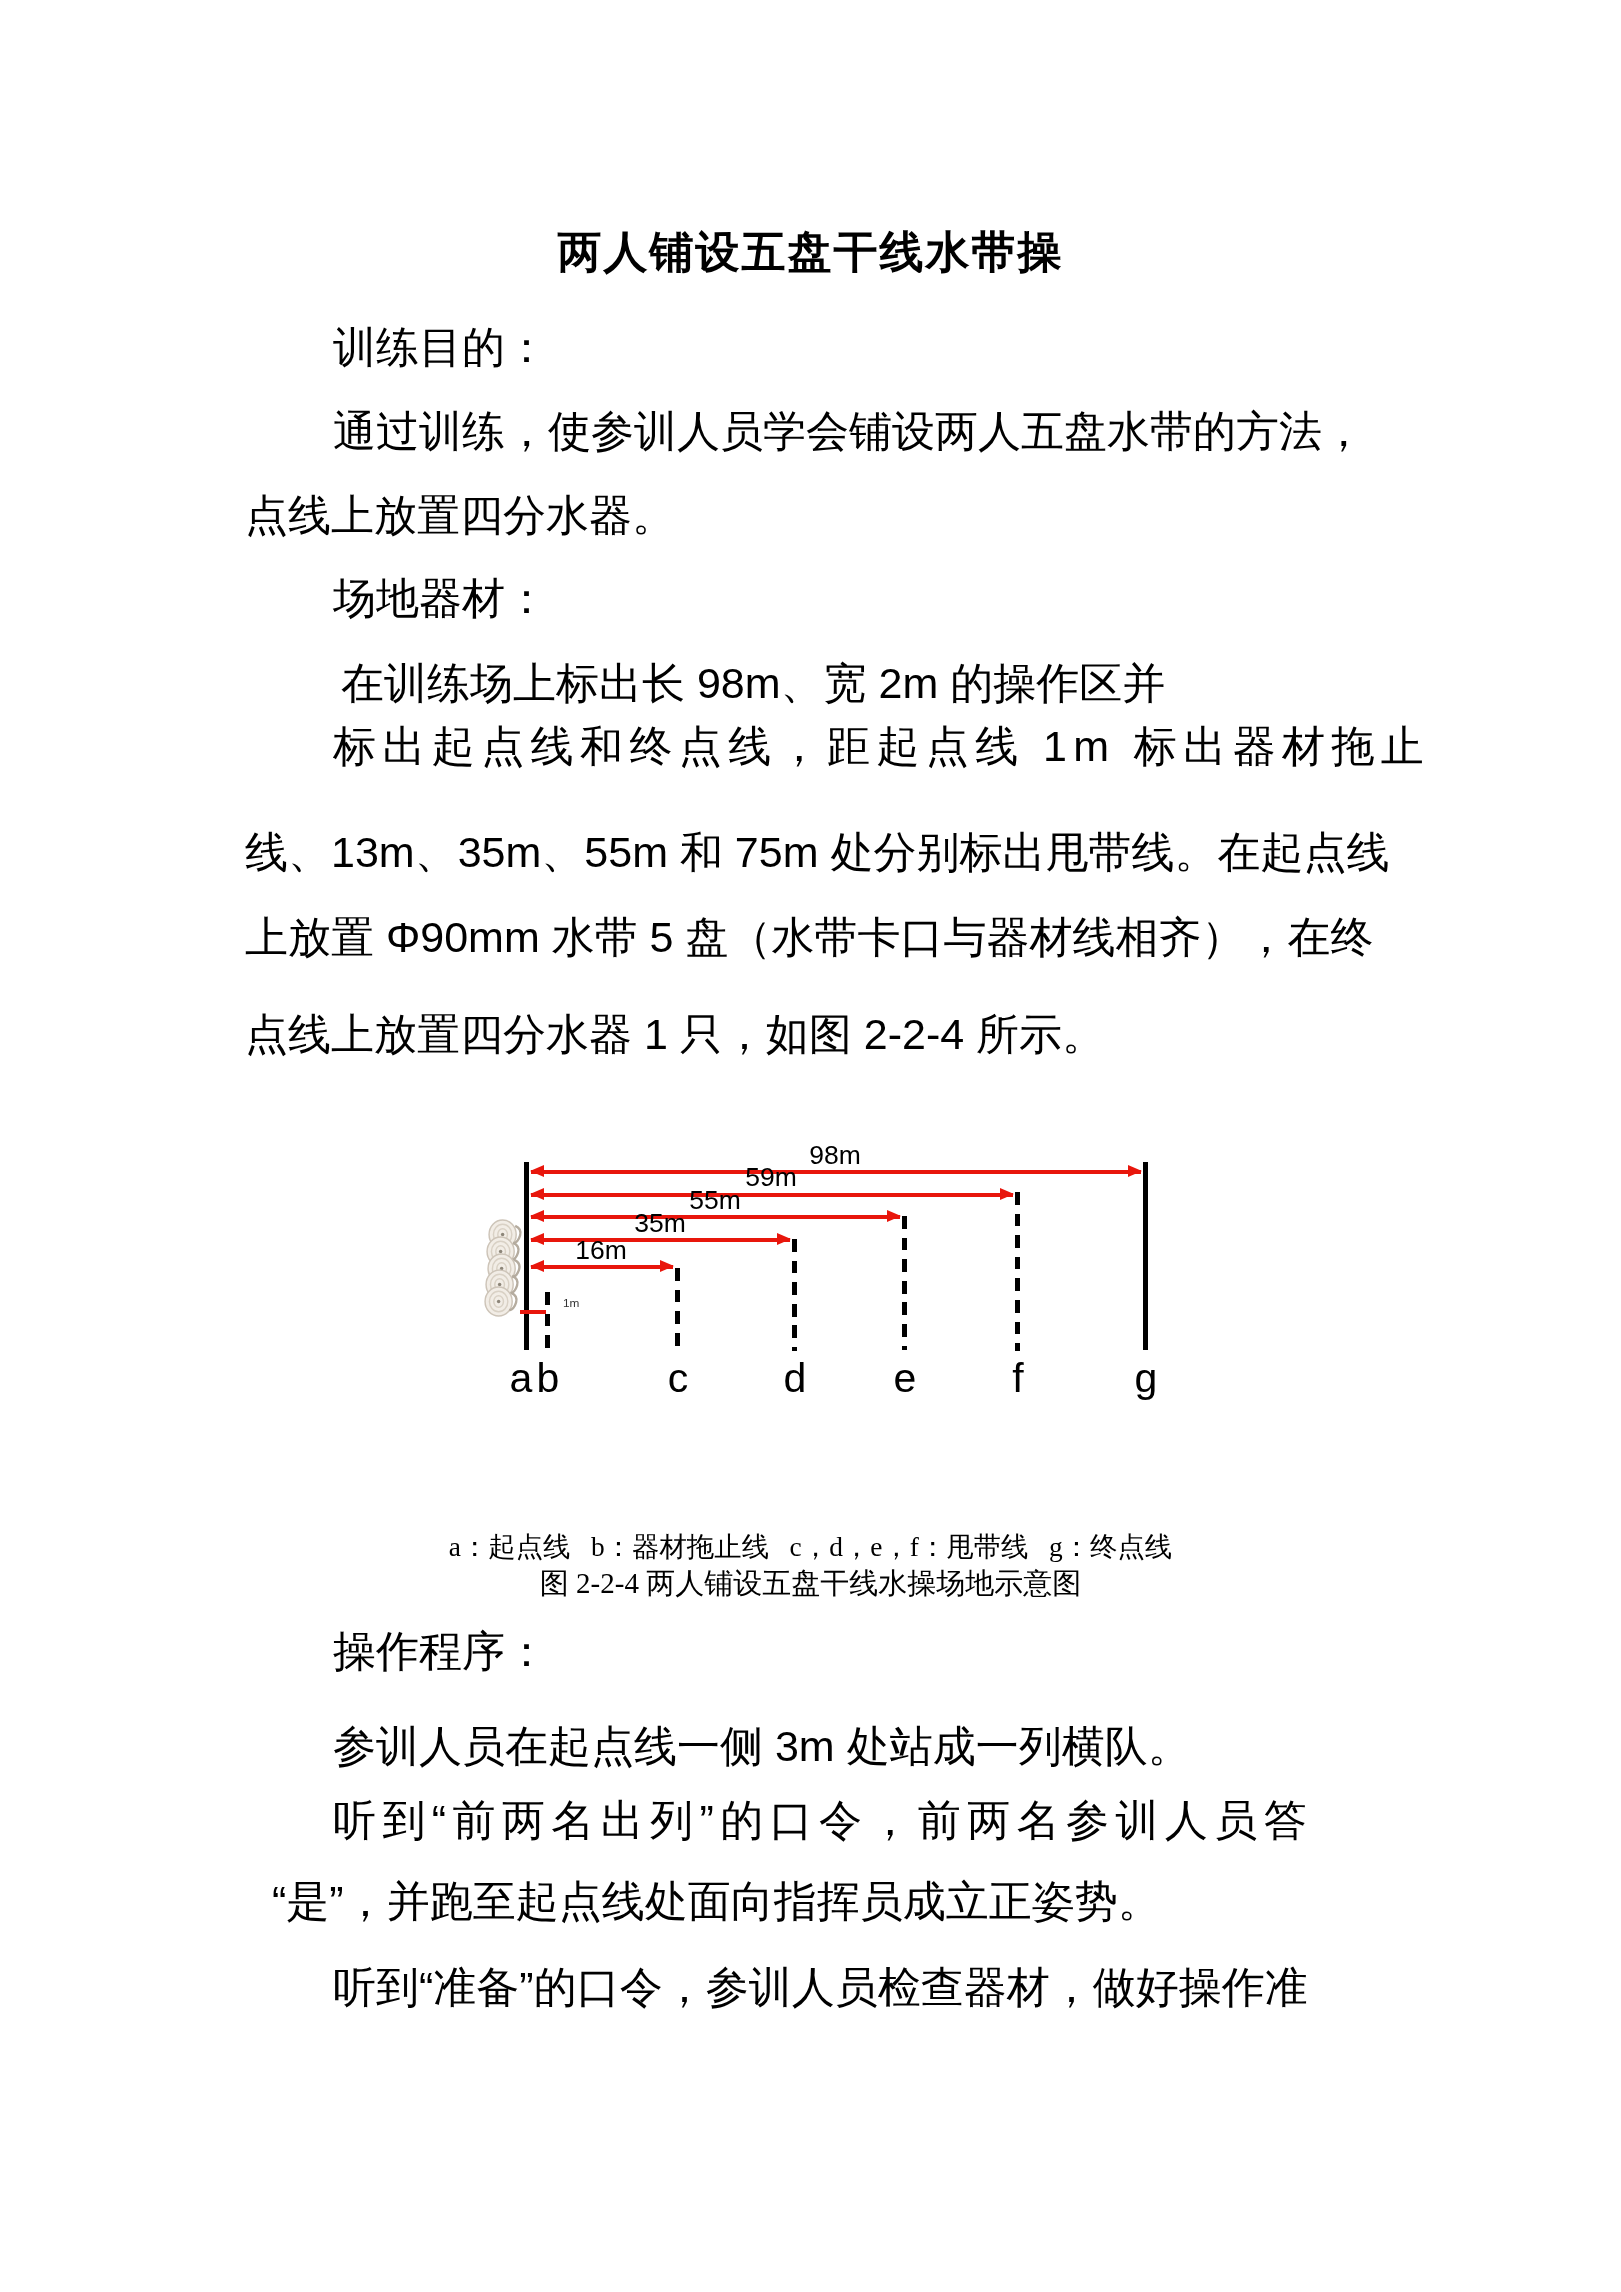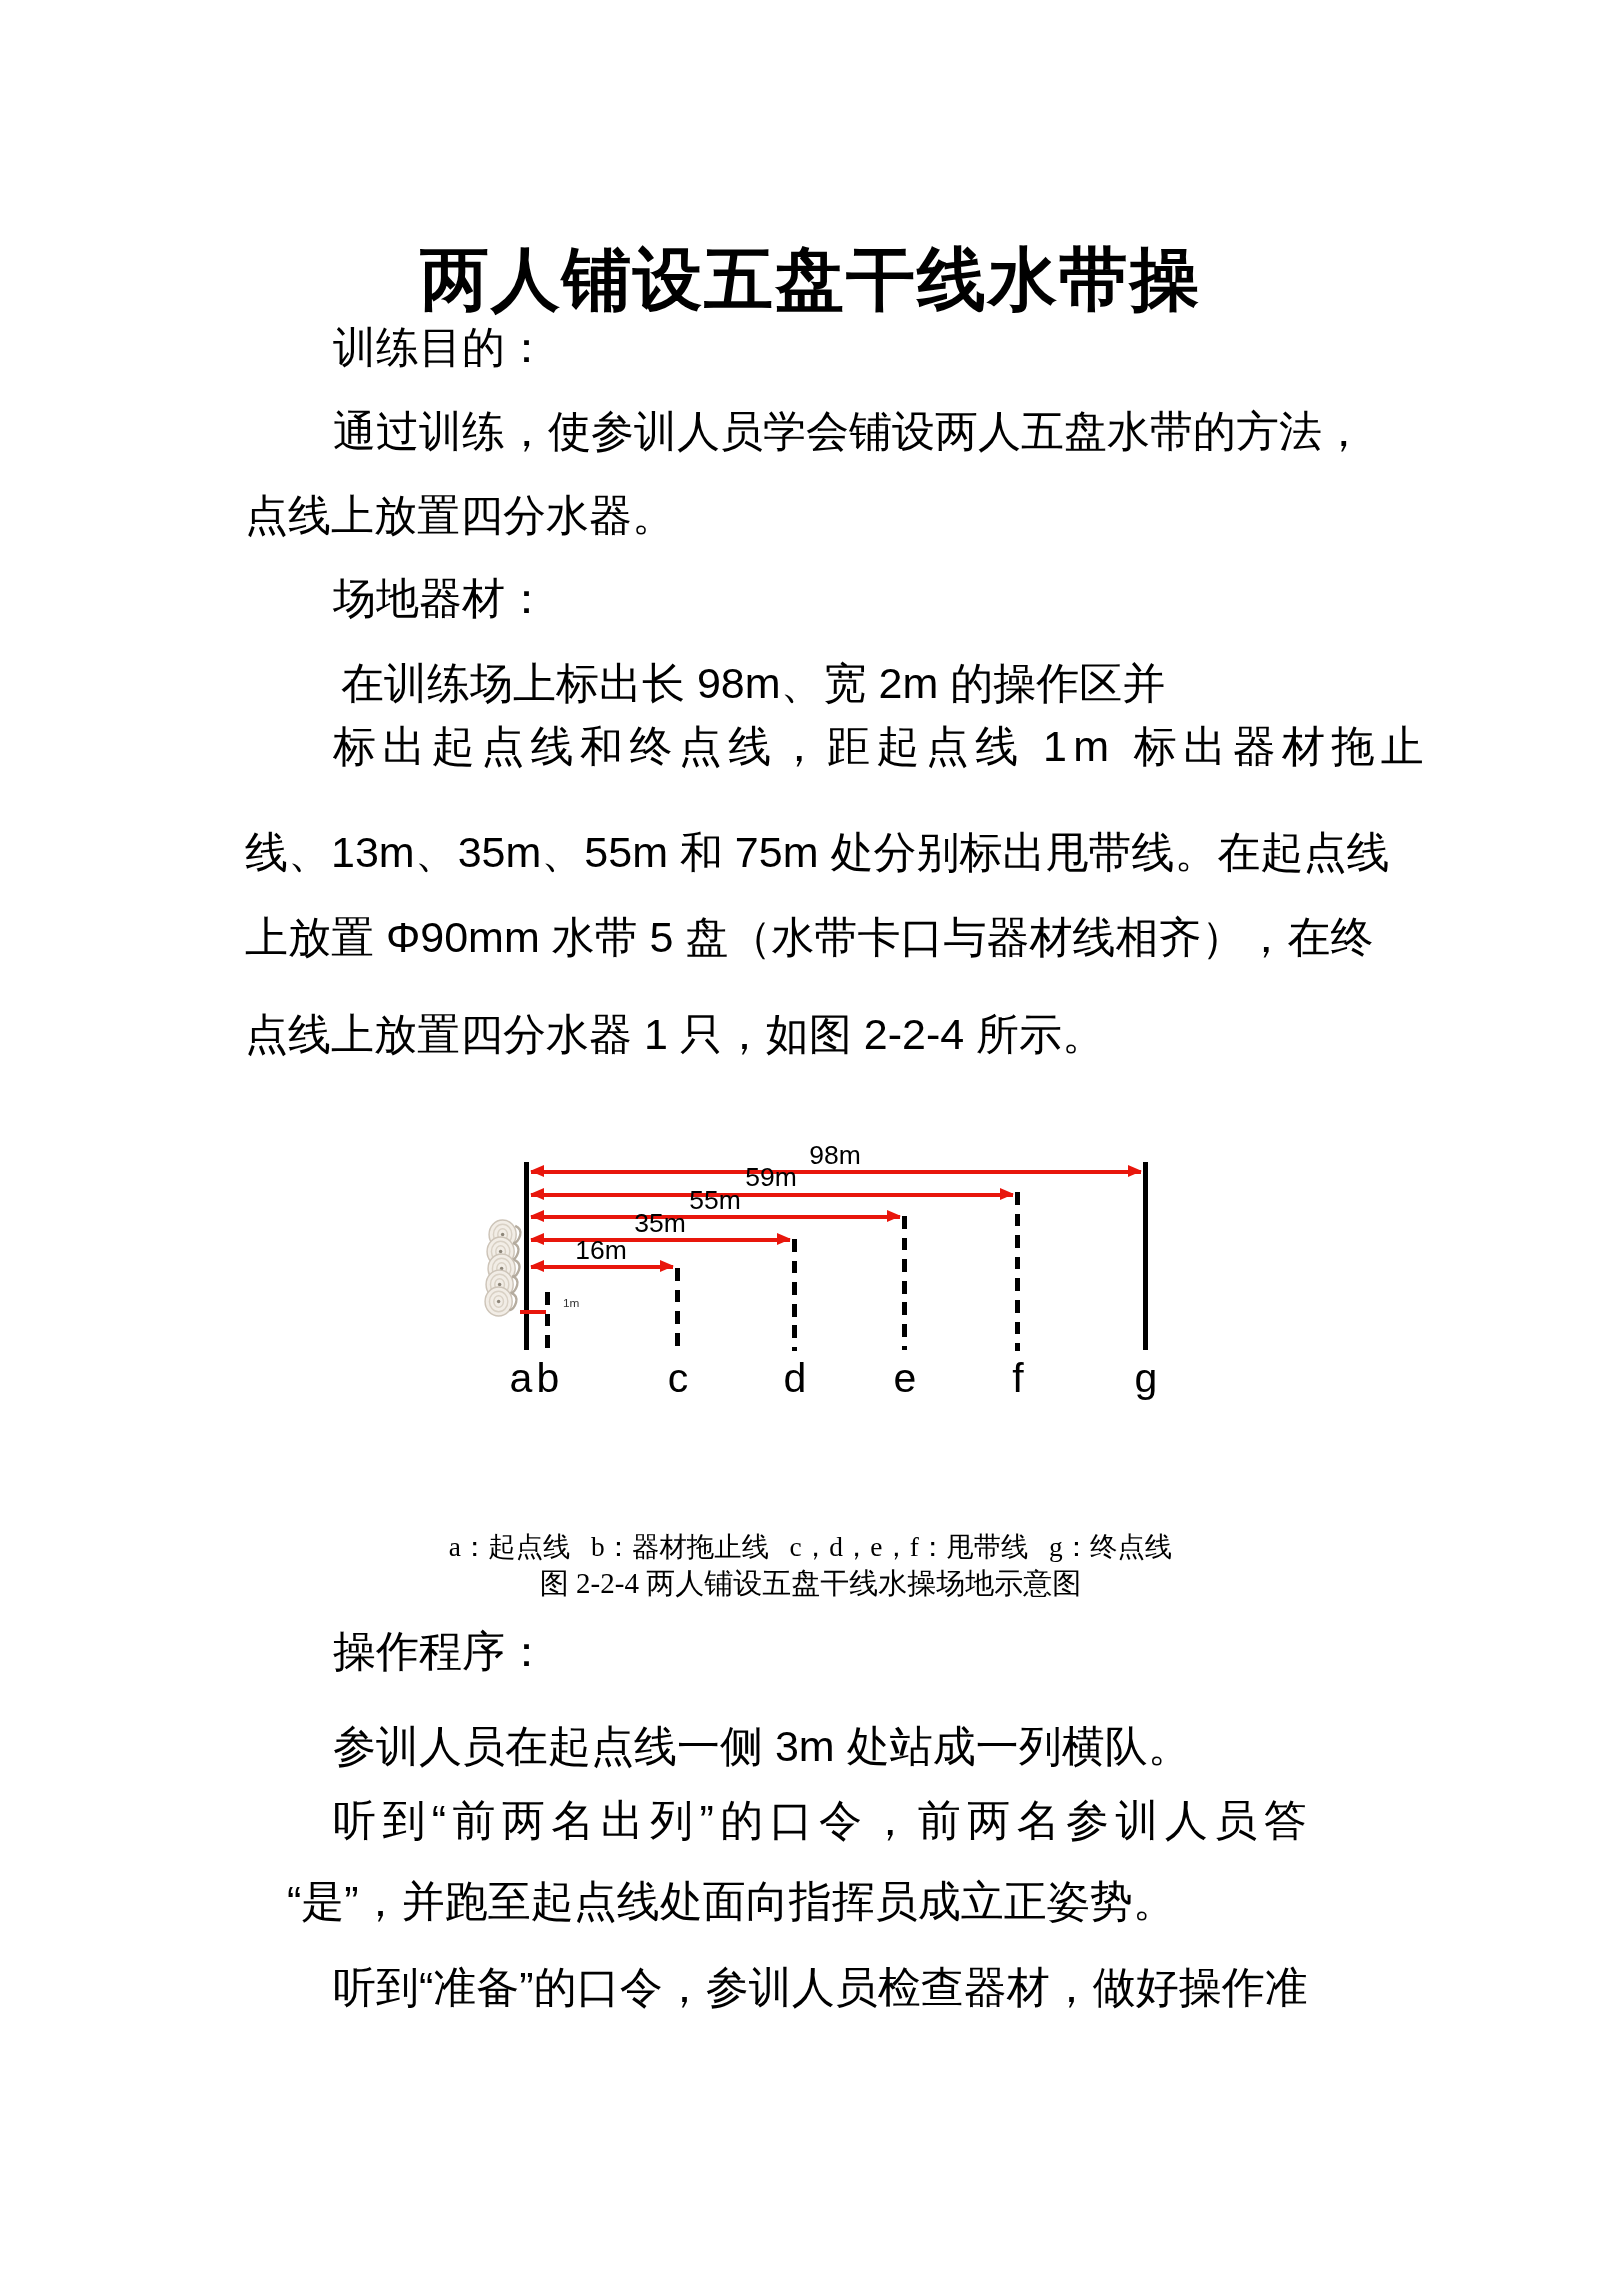--- a/index.html
+++ b/index.html
@@ -2,22 +2,22 @@
 <html><head>
 <meta charset="utf-8">
 <style>
   html,body{margin:0;padding:0;}
   body{
     width:1621px;height:2293px;position:relative;background:#ffffff;
     font-family:"Liberation Sans","DejaVu Sans",sans-serif;color:#000;
     overflow:hidden;
   }
   .title{
-    position:absolute;top:234px;left:50%;transform:translateX(-50%);
-    font-size:69px;font-weight:700;letter-spacing:2px;white-space:pre;
+    position:absolute;top:223px;left:50%;transform:translateX(-50%);
+    font-size:44px;font-weight:700;letter-spacing:2px;white-space:pre;
   }
   .bline{
     position:absolute;font-size:43px;line-height:1.15;white-space:pre;
     font-weight:500;
   }
   .ls6{letter-spacing:6.4px;}
   
   .vline{position:absolute;width:4.9px;background:#000;}
   .vdash{
     position:absolute;width:4.9px;
@@ -64,21 +64,21 @@
 <div class="bline" style="left:245px;top:491px;">点线上放置四分水器。</div>
 <div class="bline" style="left:333px;top:574px;">场地器材：</div>
 <div class="bline" style="left:333px;top:659px;margin-left:8px;">在训练场上标出长 98m、宽 2m 的操作区并</div>
 <div class="bline ls6" style="left:333px;top:722px;">标出起点线和终点线，距起点线 1m 标出器材拖止</div>
 <div class="bline" style="left:245px;top:828px;">线、13m、35m、55m 和 75m 处分别标出甩带线。在起点线</div>
 <div class="bline" style="left:245px;top:913px;">上放置 Φ90mm 水带 5 盘（水带卡口与器材线相齐），在终</div>
 <div class="bline" style="left:245px;top:1010px;">点线上放置四分水器 1 只，如图 2-2-4 所示。</div>
 <div class="bline" style="left:333px;top:1627px;">操作程序：</div>
 <div class="bline" style="left:333px;top:1710px;margin-top:12px;">参训人员在起点线一侧 3m 处站成一列横队。</div>
 <div class="bline ls6" style="left:333px;top:1796px;">听到“前两名出列”的口令，前两名参训人员答</div>
-<div class="bline" style="left:287px;top:1877px;text-align:center;">“是”，并跑至起点线处面向指挥员成立正姿势。</div>
+<div class="bline" style="left:272px;top:1877px;text-align:center;">“是”，并跑至起点线处面向指挥员成立正姿势。</div>
 <div class="bline" style="left:333px;top:1963px;">听到“准备”的口令，参训人员检查器材，做好操作准</div>
 
 <div>
 
   <svg class="coil" style="left:488px;top:1219px;" width="37" height="31" viewBox="0 0 38 32">
     <ellipse cx="15" cy="16" rx="14" ry="15" fill="#f2ede6" stroke="#cdc4b8" stroke-width="1.5"></ellipse>
     <ellipse cx="15" cy="16" rx="9.5" ry="10.5" fill="none" stroke="#d9d1c5" stroke-width="1.5"></ellipse>
     <ellipse cx="15" cy="16" rx="5" ry="6" fill="none" stroke="#d9d1c5" stroke-width="1.5"></ellipse>
     <circle cx="15" cy="16" r="1.8" fill="#8d8679"></circle>
     <path d="M28 7 q7 3 5 10 q-2 7 -7 8" fill="none" stroke="#b5ac9f" stroke-width="2.5"></path>

